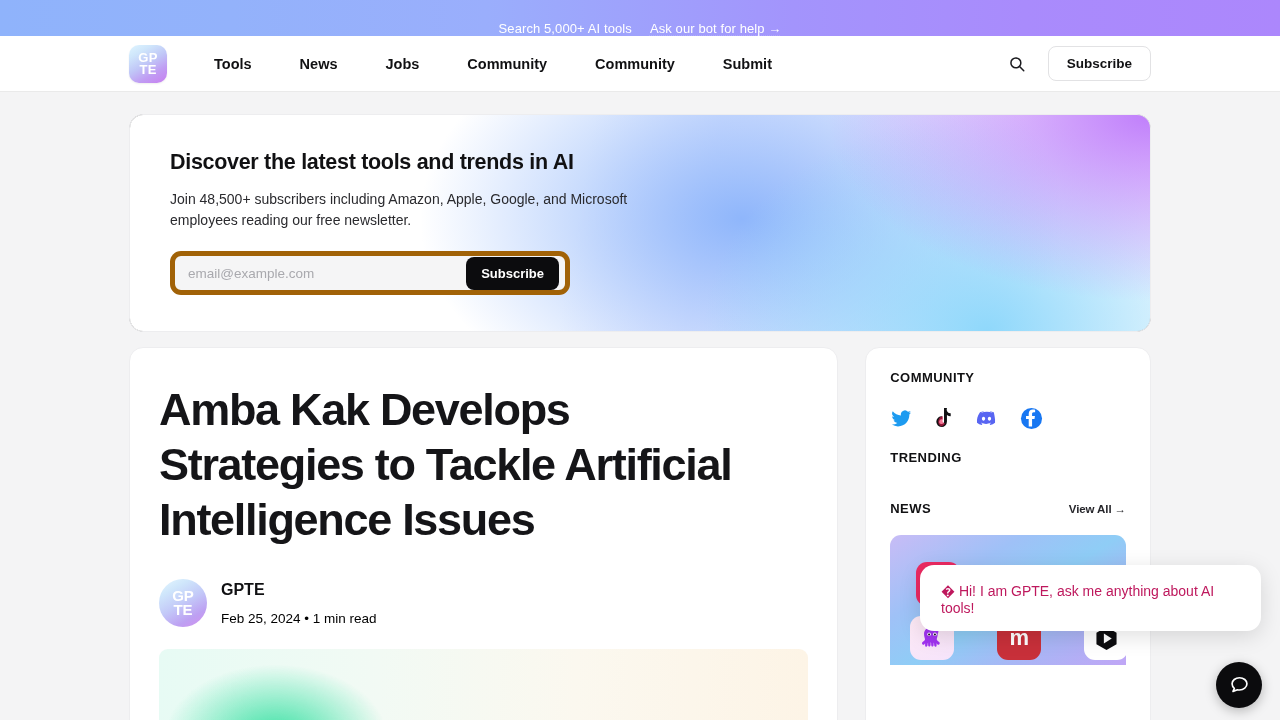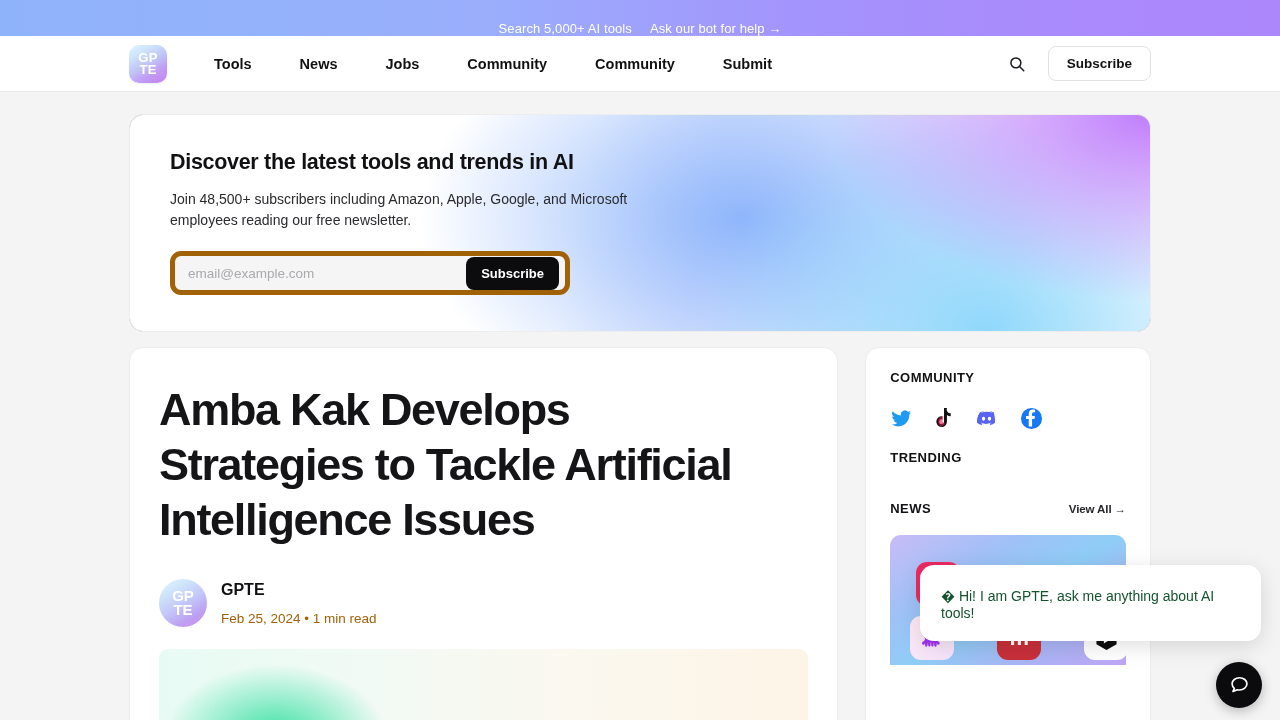--- a/index.html
+++ b/index.html
@@ -158,21 +158,21 @@
   }
   .byline { display: flex; align-items: center; gap: 14px; margin-top: 32px; }
   .avatar {
     width: 48px; height: 48px; border-radius: 50%;
     background: linear-gradient(150deg, #e6f8ff 0%, #cfe6fb 24%, #c3c9f8 50%, #bda0f2 76%, #d58ef0 100%);
     display: flex; flex-direction: column; align-items: center; justify-content: center;
     color: #ffffff; font-weight: 700; font-size: 15px; line-height: 14px;
     flex: 0 0 auto;
   }
   .byline-name { font-size: 16px; font-weight: 700; color: #111113; }
-  .byline-meta { font-size: 13.5px; color: #a16207; margin-top: 12px; }
+  .byline-meta { font-size: 13.5px; color: #000000; margin-top: 12px; }
   .article-img {
     margin-top: 22px;
     height: 90px;
     border-radius: 9px 9px 0 0;
     background:
       radial-gradient(180px 120px at 18% 100%, #35e0a1 0%, rgba(53,224,161,0) 62%),
       linear-gradient(92deg, #e7fbf4 0%, #f2faf4 34%, #fbf8ef 64%, #fdf4e6 100%);
   }
 
   
@@ -215,28 +215,28 @@
   }
   .tile-yt { left: 26px; top: 27px; background: #ec2a62; }
   .tile-oct { left: 20px; top: 81px; background: linear-gradient(160deg,#fde9f4,#f6e4fb); }
   .tile-m  { left: 107px; top: 81px; background: #c8303a; color: #fff; font-weight: 700; font-size: 22px; }
   .tile-hex { left: 194px; top: 81px; background: #ffffff; }
 
   
   .chat-bubble {
     position: absolute;
     left: 920px; top: 565px;
-    width: 341px; height: 76px;
+    width: 341px; height: 66px;
     background: #ffffff;
     border-radius: 14px;
     box-shadow: 0 5px 22px rgba(0,0,0,.13);
     display: flex; align-items: center;
     padding: 0 21px;
     font-size: 14px;
-    color: #14532d;
+    color: #be185d;
   }
   .chat-fab {
     position: absolute;
     right: 18px; bottom: 12px;
     width: 46px; height: 46px;
     border-radius: 50%;
     background: #0b0b0d;
     display: flex; align-items: center; justify-content: center;
     cursor: pointer;
     box-shadow: 0 3px 12px rgba(0,0,0,.26);

